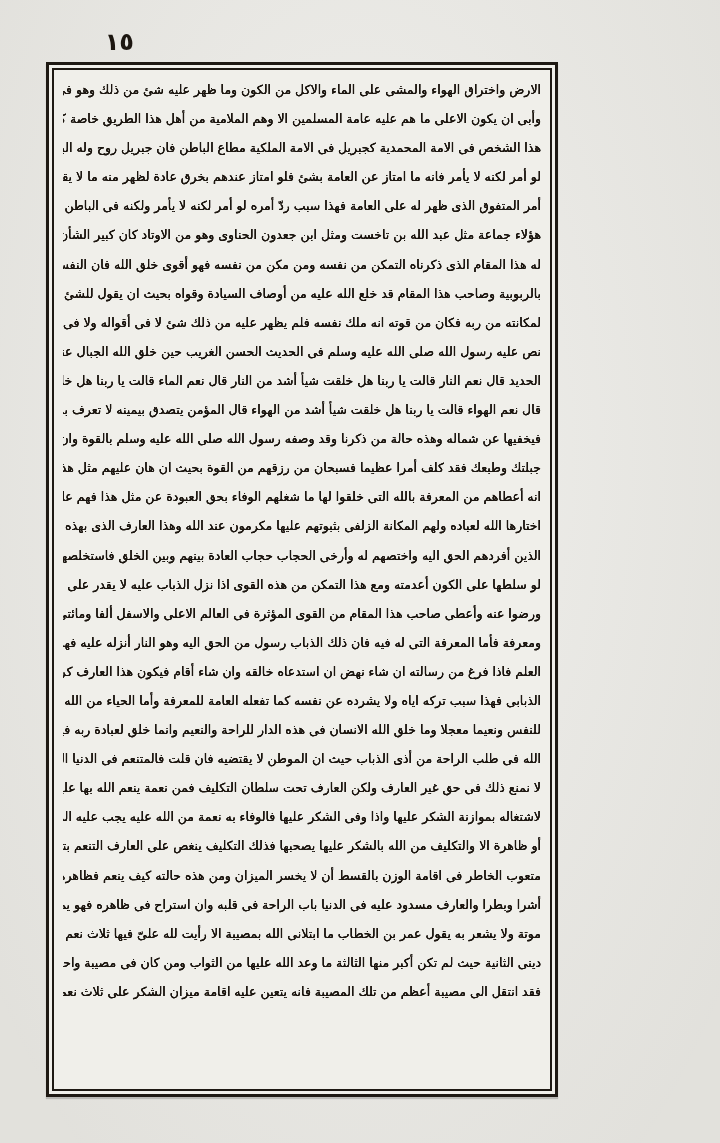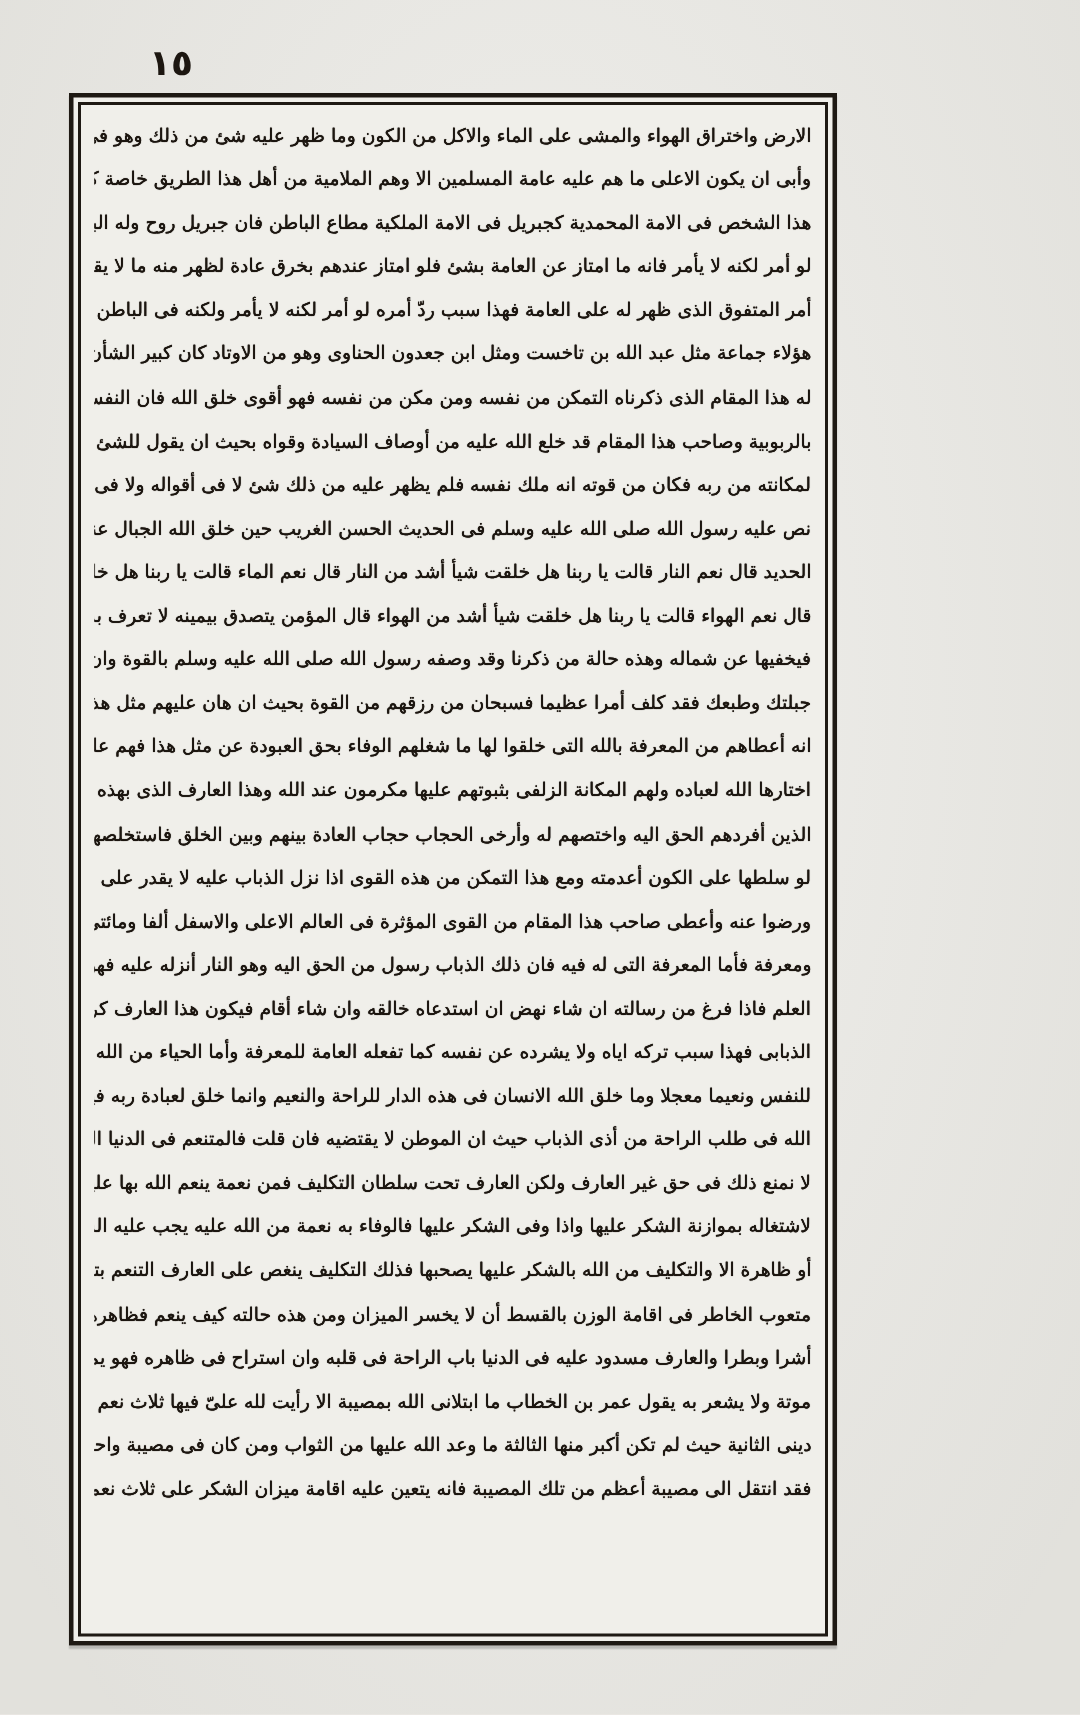--- a/index.html
+++ b/index.html
@@ -19,21 +19,21 @@
     position: relative;
     width: 720px; height: 1143px;
     background:
       radial-gradient(ellipse at 50% 40%, rgba(255,255,255,0.35), rgba(0,0,0,0.03) 90%),
       var(--paper);
   }
   .page-number {
     position: absolute;
     top: 28px; left: 94px;
     width: 40px;
-    text-align: center;
+    text-align: right;
     font-size: 24px;
     font-weight: bold;
     color: var(--ink);
     letter-spacing: 1px;
   }
   .frame-outer {
     position: absolute;
     left: 46px; top: 62px;
     width: 512px; height: 1035px;
     border: 3px solid var(--border);

